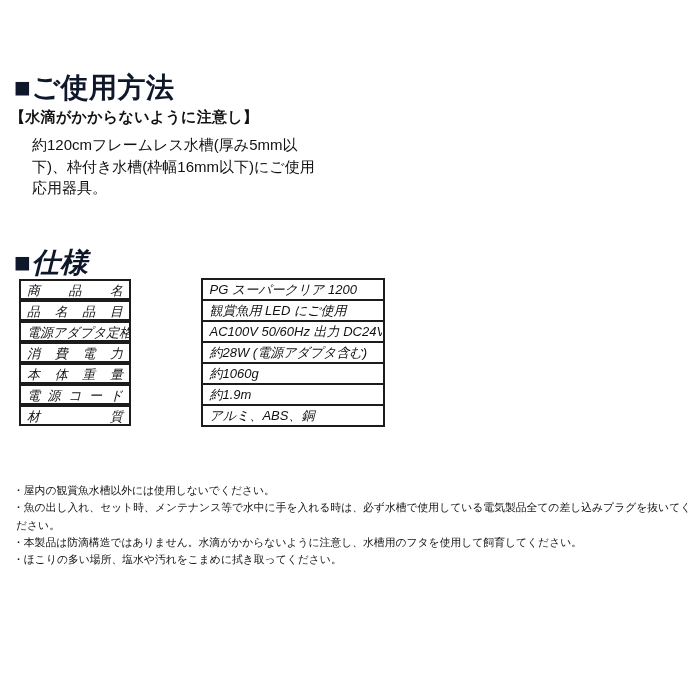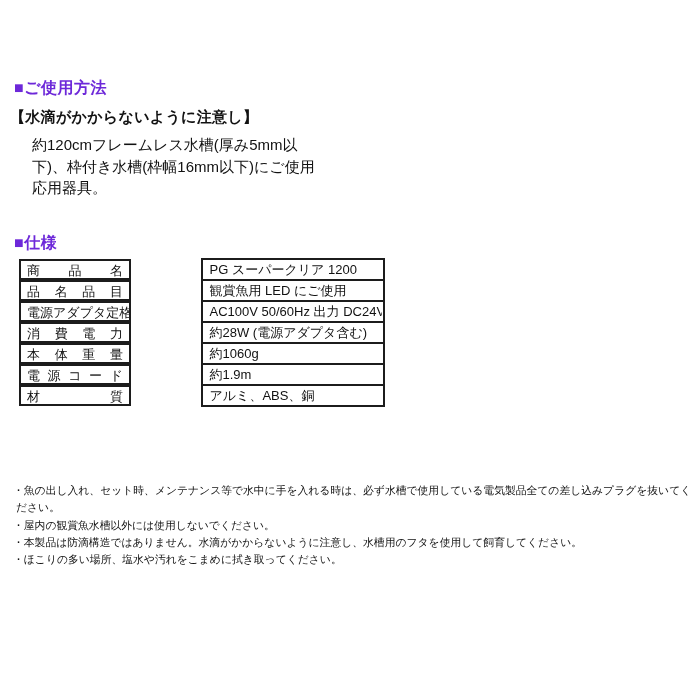--- a/index.html
+++ b/index.html
@@ -7,45 +7,45 @@
   body {
     position: relative;
     background: #ffffff;
     color: #111111;
     font-family: "Liberation Sans", "DejaVu Sans", sans-serif;
     overflow: hidden;
   }
   .section { position: absolute; }
 
   .section-heading {
-    font-size: 16px;
+    font-size: 28px;
     font-weight: 700;
     line-height: 22px;
     letter-spacing: 0.5px;
-    color: #6d28d9;
+    color: #0f172a;
   }
 
   
   .sec-usage { top: 77px; left: 14px; width: 270px; }
   .usage-subheading {
     margin: 9px 0 0 -4px;
     font-size: 15px;
     font-weight: 700;
     line-height: 18px;
     letter-spacing: 0.3px;
   }
   .usage-body {
     margin: 8px 0 0 18px;
     font-size: 15px;
     line-height: 21.5px;
   }
   .usage-body .line { display: block; white-space: nowrap; }
 
   
-  .sec-spec { top: 232px; left: 14px; }
+  .sec-spec { top: 252px; left: 14px; font-style: italic; }
   .spec-table {
     margin: 4px 0 0 5px;
     border-collapse: collapse;
     width: 366px;
     table-layout: fixed;
   }
   .spec-table td {
     border: 2px solid #1c1c1c;
     height: 21px;
     font-size: 13px;
@@ -154,18 +154,18 @@
             <span>質</span>
           </td>
         <td class="spec-value">アルミ、ABS、銅</td>
       </tr>
     </tbody>
   </table>
 </div>
 
 <div class="section sec-cautions">
   <ul class="cautions-list">
+    <li>・屋内の観賞魚水槽以外には使用しないでください。</li>
     <li>・魚の出し入れ、セット時、メンテナンス等で水中に手を入れる時は、必ず水槽で使用している電気製品全ての差し込みプラグを抜いてください。</li>
-    <li>・屋内の観賞魚水槽以外には使用しないでください。</li>
     <li>・本製品は防滴構造ではありません。水滴がかからないように注意し、水槽用のフタを使用して飼育してください。</li>
     <li>・ほこりの多い場所、塩水や汚れをこまめに拭き取ってください。</li>
   </ul>
 </div>
 
 </body></html>

